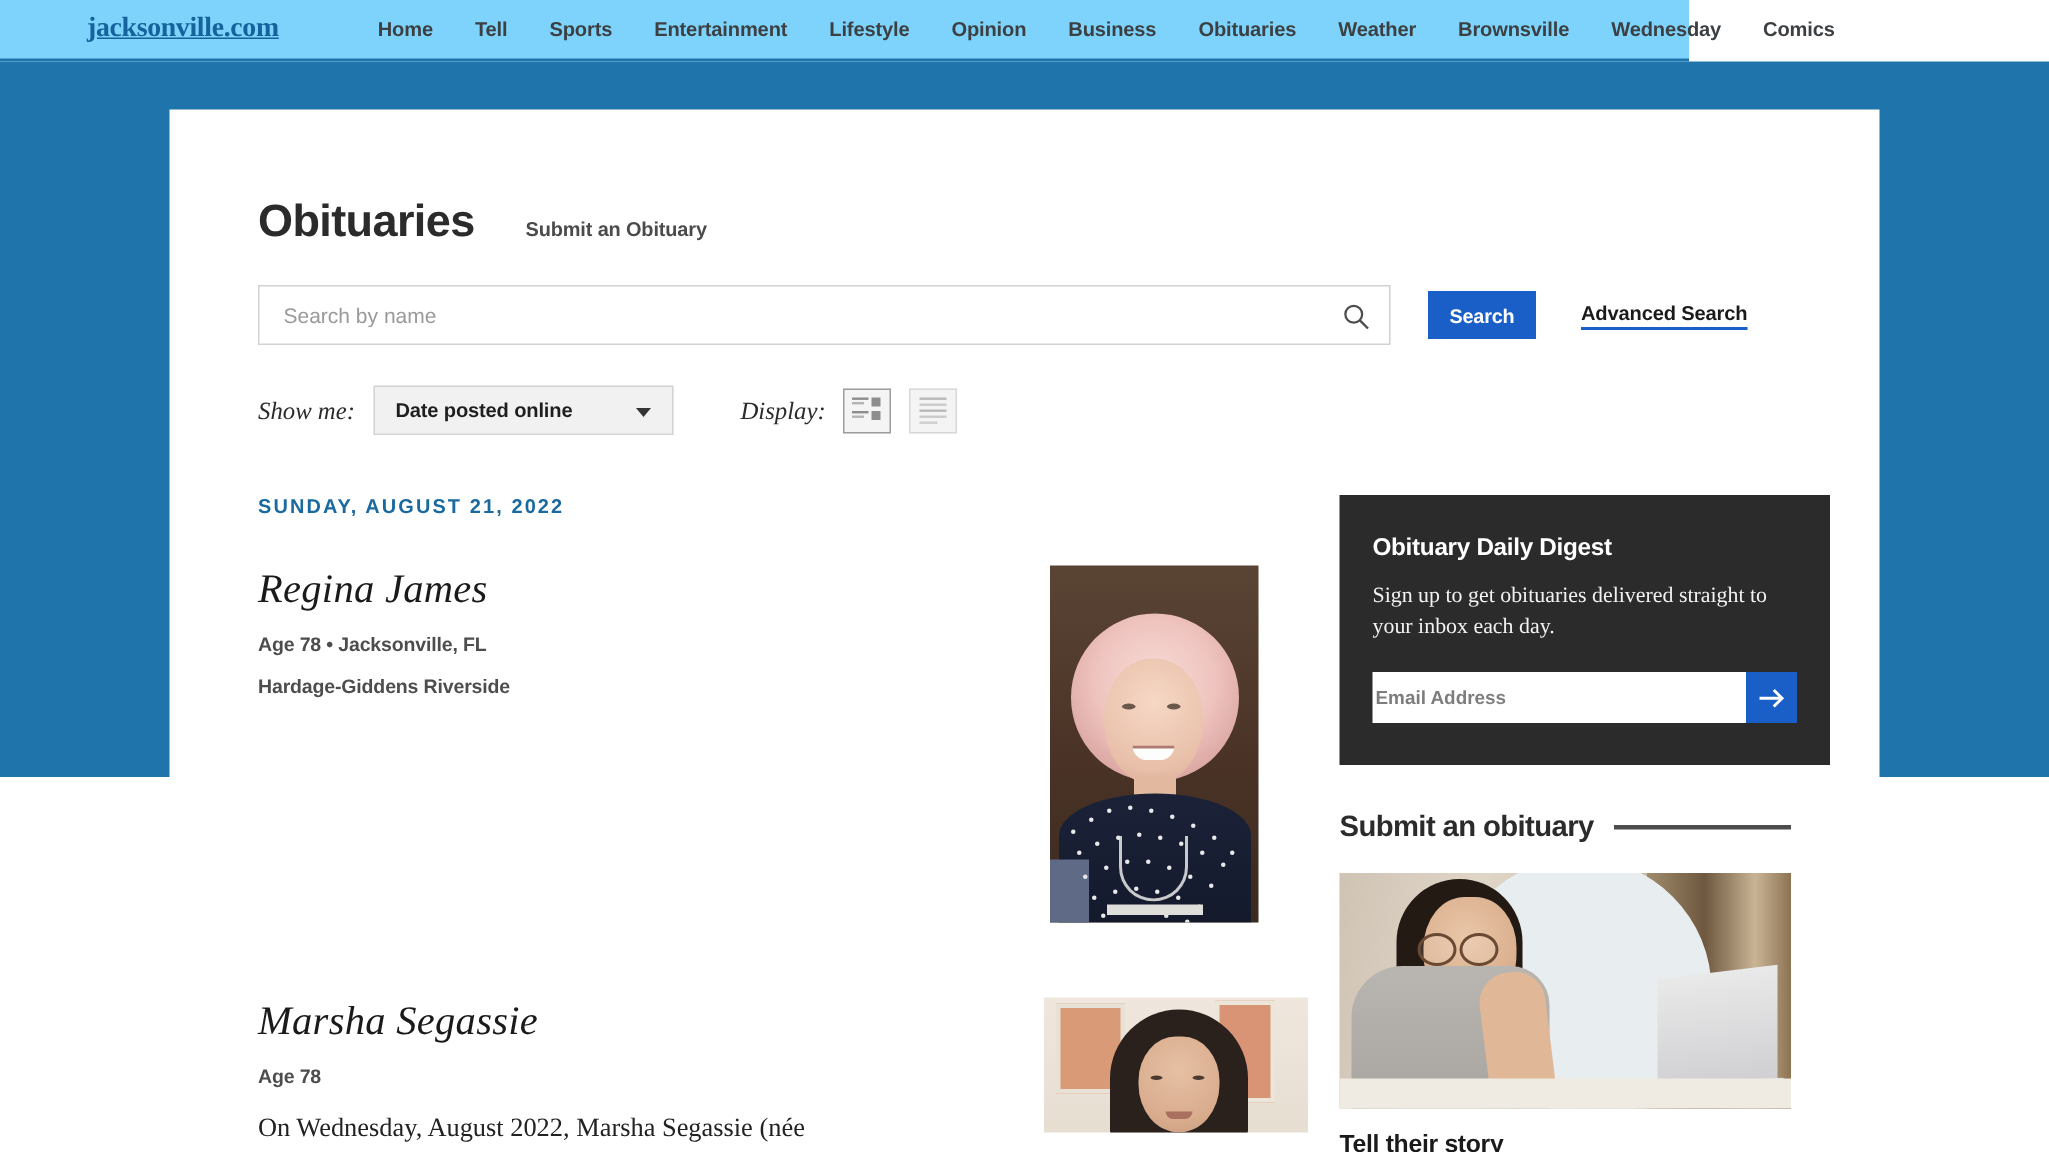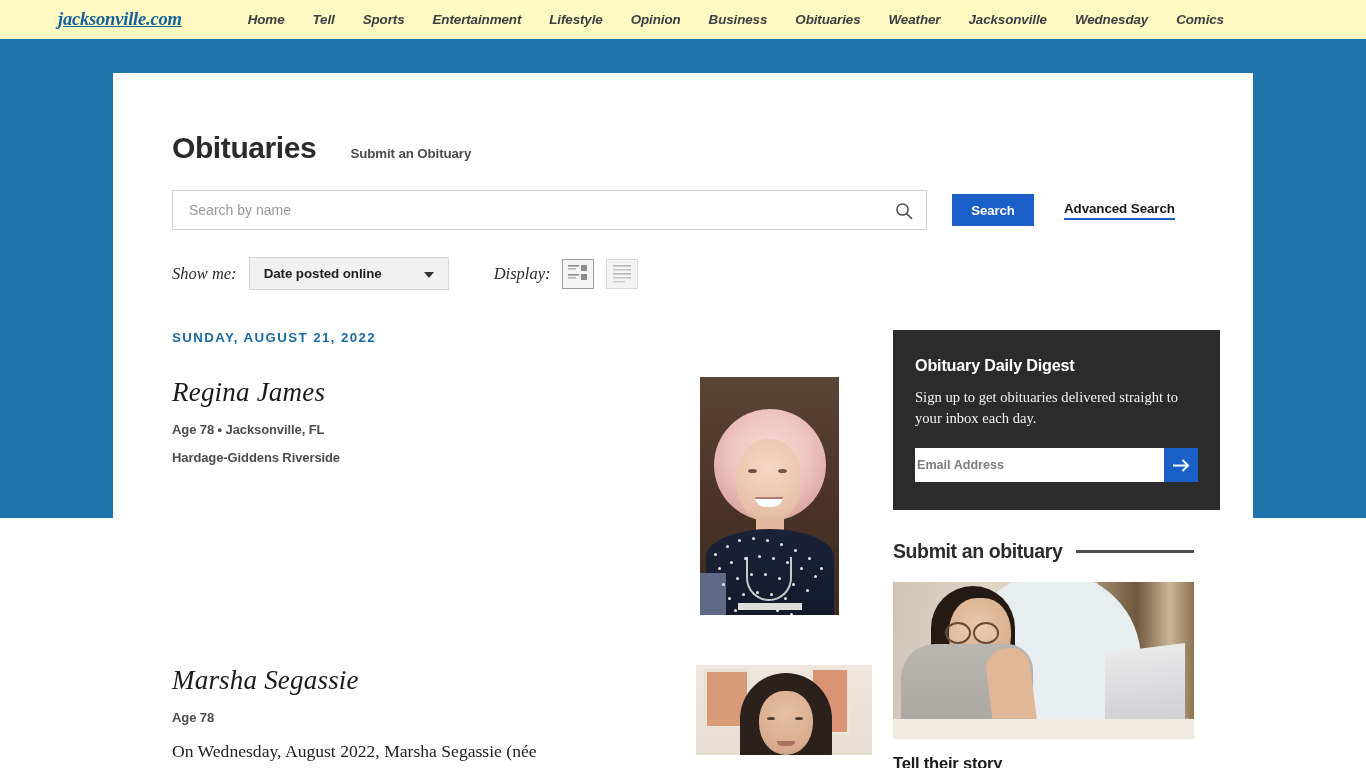--- a/index.html
+++ b/index.html
@@ -18,26 +18,25 @@
   .bg-blue {
     position: absolute;
     left: 0; top: 41px;
     width: 1366px; height: 477px;
     background: #1f74ab;
   }
 
   
   .topnav {
     position: absolute; left:0; top:0;
-    width: 1366px; height: 41px;
-    background: #fef9c3;
+    width: 1126px; height: 41px;
+    background: #7dd3fc;
     border-bottom: 2px solid #1f74ab;
     display: flex; align-items: center;
     z-index: 20;
-    font-style: italic;
   }
   .logo {
     margin-left: 58px;
     font-family: "Liberation Serif", serif;
     font-weight: bold;
     font-size: 18.5px;
     color: #15629c;
     letter-spacing: -0.2px;
     white-space: nowrap;
   }
@@ -109,21 +108,21 @@
     font-family: "Liberation Sans", sans-serif;
     background: transparent;
   }
   .search-box input::placeholder { color: #9a9a9a; }
   .mag {
     position: absolute; right: 12px; top: 10px;
     width: 20px; height: 20px;
   }
   .btn-search {
     margin-left: 25px;
-    width: 82px; height: 32px;
+    width: 72px; height: 32px;
     background: #1a5fc8;
     color: #fff;
     border: 0;
     font-size: 13.2px;
     font-weight: bold;
     cursor: pointer;
     font-family: "Liberation Sans", sans-serif;
     letter-spacing: -0.1px;
   }
   .adv-search {
@@ -459,21 +458,21 @@
     <nav class="navlinks">
       <a href="#">Home</a>
       <a href="#">Tell</a>
       <a href="#">Sports</a>
       <a href="#">Entertainment</a>
       <a href="#">Lifestyle</a>
       <a href="#">Opinion</a>
       <a href="#">Business</a>
       <a href="#">Obituaries</a>
       <a href="#">Weather</a>
-      <a href="#">Jacksonville</a>
+      <a href="#">Brownsville</a>
       <a href="#">Wednesday</a>
       <a href="#">Comics</a>
     </nav>
   </div>
 
   <div class="card">
    <div class="card-inner">
 
     <div class="obit-head">
       <h1 class="page-title">Obituaries</h1>

